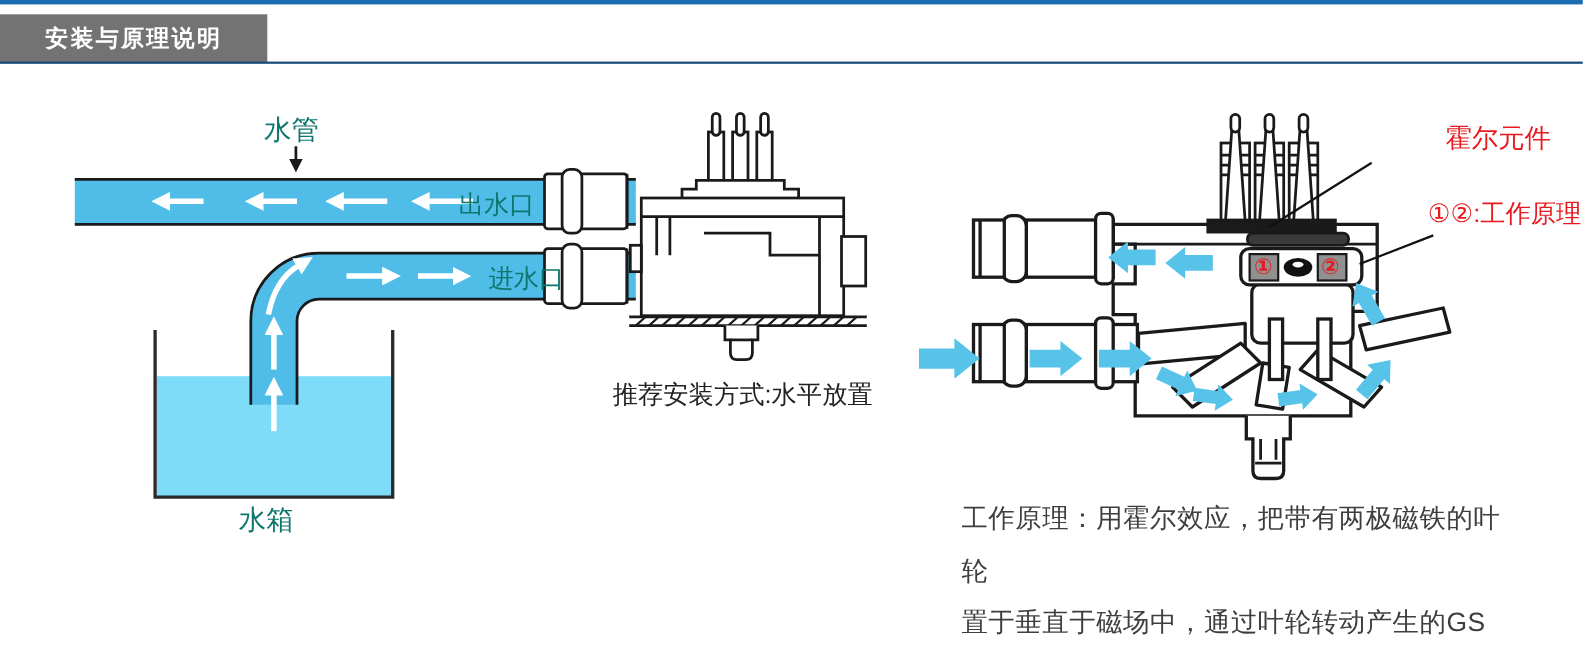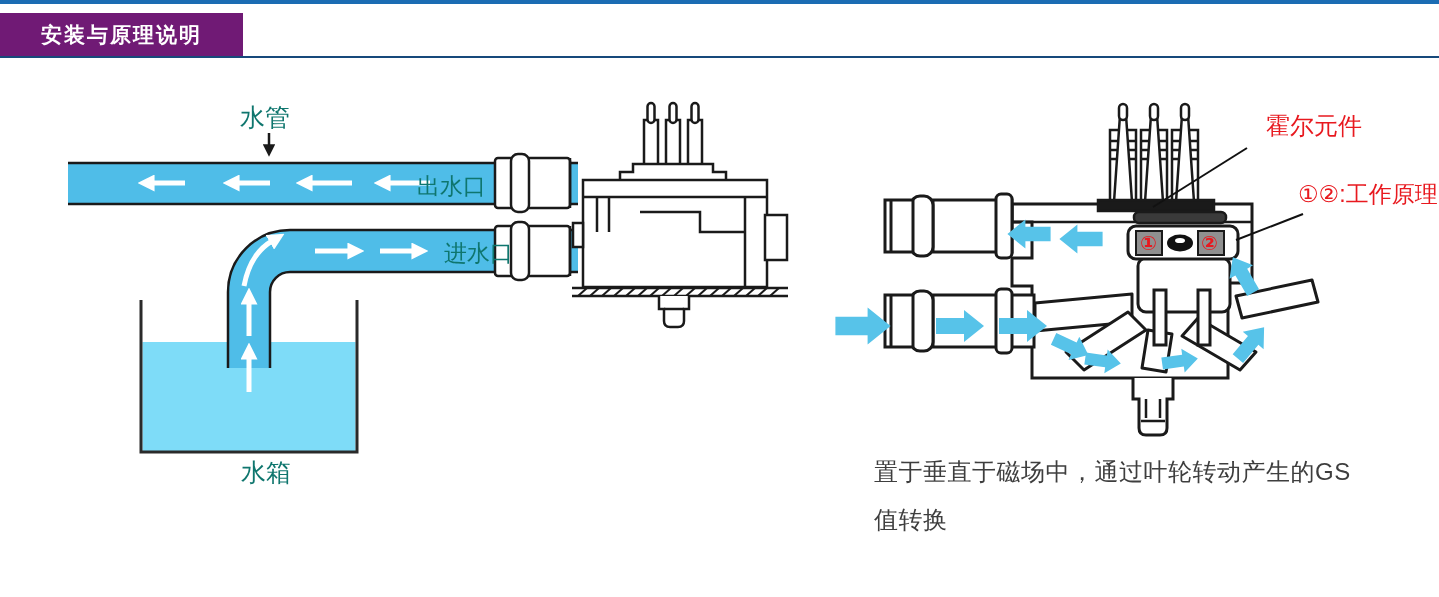--- a/index.html
+++ b/index.html
@@ -1,19 +1,19 @@
 <!DOCTYPE html>
 <html><head>
 <meta charset="utf-8">
 <style>
   html,body{margin:0;padding:0;background:#fff;}
   #page{position:relative;width:1439px;height:597px;background:#fff;overflow:hidden;
         font-family:"Liberation Sans","DejaVu Sans",sans-serif;}
   .topstrip{position:absolute;left:0;top:0;width:100%;height:4px;background:#1b6cb3;}
-  .banner{position:absolute;left:0;top:13px;width:243px;height:44px;background:#701a75;
+  .banner{position:absolute;left:0;top:13px;width:243px;height:44px;background:#737373;
           display:flex;align-items:center;justify-content:center;}
   .banner span{color:#fff;font-size:21px;font-weight:bold;letter-spacing:2px;}
   .divider{position:absolute;left:0;top:56px;width:100%;height:2px;background:#17497b;}
   .lbl{position:absolute;color:#0f766e;white-space:nowrap;}
   .lbl-cn{font-size:25px;font-weight:500;}
   .lbl-port{font-size:23px;font-weight:500;}
   .caption{position:absolute;font-size:23px;font-weight:500;color:#222;white-space:nowrap;}
   .redlbl{position:absolute;font-size:24px;font-weight:500;color:#e8191f;white-space:nowrap;}
   .magdigit{position:absolute;font-size:20px;color:#e8191f;font-weight:bold;line-height:1;}
   .principle{position:absolute;left:874px;top:448px;width:500px;color:#3e3e3e;
@@ -199,25 +199,27 @@
       </g>
 
       <line x1="1247" y1="148" x2="1153" y2="207" stroke="#111111" stroke-width="2"></line>
       <line x1="1303" y1="214" x2="1236" y2="240" stroke="#111111" stroke-width="2"></line>
     </g>
   </svg>
 
   <div class="lbl lbl-cn" style="left:240px;top:101px;">水管</div>
   <div class="lbl lbl-port" style="left:417px;top:171px;">出水口</div>
   <div class="lbl lbl-port" style="left:444px;top:238px;">进水口</div>
-  <div class="lbl lbl-cn" style="left:217px;top:456px;margin-left:24px;">水箱</div>
-
-  <div class="redlbl" style="left:1266px;top:110px;">霍尔元件</div>
+  <div class="lbl lbl-cn" style="left:217px;top:456px;">水箱</div>
+  <div class="caption" style="left:557px;top:343px;">推荐安装方式:水平放置</div>
+
+  <div class="redlbl" style="left:1314px;top:110px;">霍尔元件</div>
   <div class="redlbl" style="left:1298px;top:179px;font-size:23px;">①②:工作原理</div>
   <div class="magdigit" style="left:1140px;top:233px;">①</div>
   <div class="magdigit" style="left:1201px;top:233px;">②</div>
 
   <div class="principle">
+    <div>工作原理：用霍尔效应，把带有两极磁铁的叶轮</div>
     <div>置于垂直于磁场中，通过叶轮转动产生的GS值转换</div>
 
   </div>
 
 </div>
 
 </body></html>

